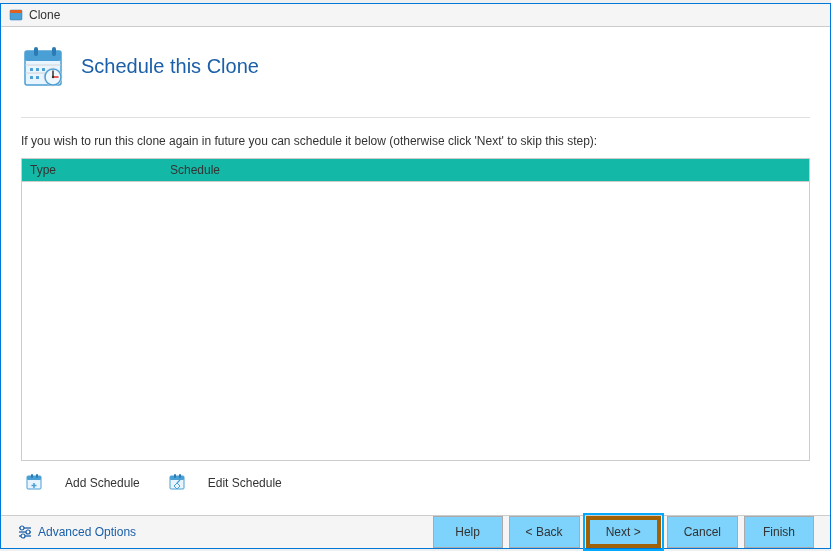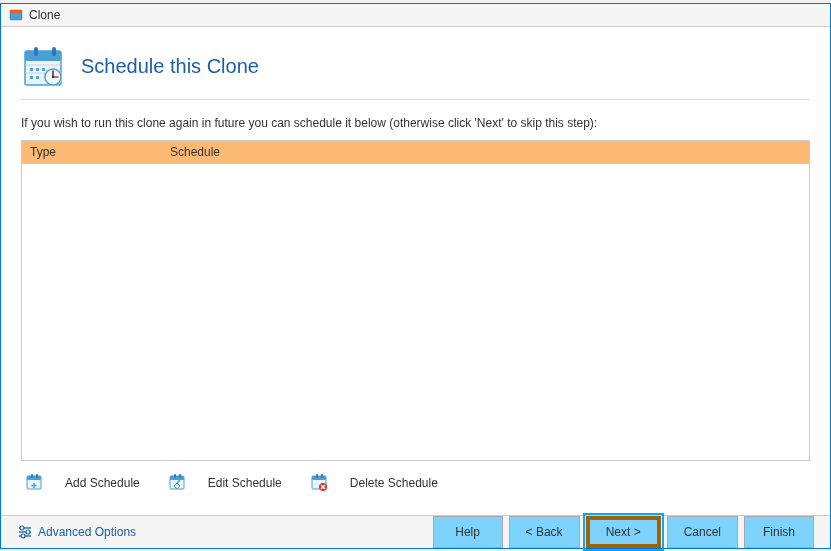--- a/index.html
+++ b/index.html
@@ -40,21 +40,21 @@
       flex: 1;
       display: flex;
       flex-direction: column;
       padding: 16px 20px 12px 20px;
     }
     .header-section {
       display: flex;
       align-items: center;
       gap: 12px;
       margin-bottom: 16px;
-      padding-bottom: 8px;
+      padding-bottom: 26px;
       border-bottom: 1px solid #e0e0e0;
     }
     .calendar-icon {
       width: 48px;
       height: 48px;
       flex-shrink: 0;
     }
     .header-title {
       font-size: 20px;
       color: #1a5fa8;
@@ -66,21 +66,21 @@
       margin-bottom: 10px;
     }
     .table-container {
       flex: 1;
       border: 1px solid #ccc;
       overflow: auto;
       margin-bottom: 10px;
     }
     .table-header {
       display: flex;
-      background: #fdba74;
+      background: #14b8a6;
       border-bottom: 1px solid #ccc;
       padding: 4px 8px;
     }
     .col-type {
       width: 140px;
       font-size: 12px;
       color: #333;
     }
     .col-schedule {
       flex: 1;
@@ -220,32 +220,20 @@
         <svg class="sched-btn-icon" viewBox="0 0 20 20">
           <rect x="2" y="3" width="14" height="13" rx="1" fill="#e8f4ff" stroke="#4a9fd4" stroke-width="1"></rect>
           <rect x="2" y="3" width="14" height="4" rx="1" fill="#4a9fd4"></rect>
           <rect x="6" y="1" width="2" height="4" rx="1" fill="#2a7ab4"></rect>
           <rect x="11" y="1" width="2" height="4" rx="1" fill="#2a7ab4"></rect>
           <path d="M6 13 L9 10 L12 13 L9 16 Z" fill="none" stroke="#4a9fd4" stroke-width="1"></path>
           <line x1="9" y1="10" x2="12" y2="7" stroke="#4a9fd4" stroke-width="1.2"></line>
         </svg>
         <span>Edit Schedule</span>
       </button>
-      <button class="sched-btn">
-        <svg class="sched-btn-icon" viewBox="0 0 20 20">
-          <rect x="2" y="3" width="14" height="13" rx="1" fill="#e8f4ff" stroke="#4a9fd4" stroke-width="1"></rect>
-          <rect x="2" y="3" width="14" height="4" rx="1" fill="#4a9fd4"></rect>
-          <rect x="6" y="1" width="2" height="4" rx="1" fill="#2a7ab4"></rect>
-          <rect x="11" y="1" width="2" height="4" rx="1" fill="#2a7ab4"></rect>
-          <circle cx="13" cy="14" r="4" fill="#e03020"></circle>
-          <line x1="11" y1="12" x2="15" y2="16" stroke="#fff" stroke-width="1.5"></line>
-          <line x1="15" y1="12" x2="11" y2="16" stroke="#fff" stroke-width="1.5"></line>
-        </svg>
-        <span>Delete Schedule</span>
-      </button>
     </div>
   </div>
 
   <div class="bottom-bar">
     <a class="advanced-options" href="#">
       <svg width="16" height="16" viewBox="0 0 16 16">
         <line x1="2" y1="4" x2="14" y2="4" stroke="#1a5fa8" stroke-width="1.3"></line>
         <circle cx="5" cy="4" r="2" fill="#fff" stroke="#1a5fa8" stroke-width="1.2"></circle>
         <line x1="2" y1="8" x2="14" y2="8" stroke="#1a5fa8" stroke-width="1.3"></line>
         <circle cx="11" cy="8" r="2" fill="#fff" stroke="#1a5fa8" stroke-width="1.2"></circle>

